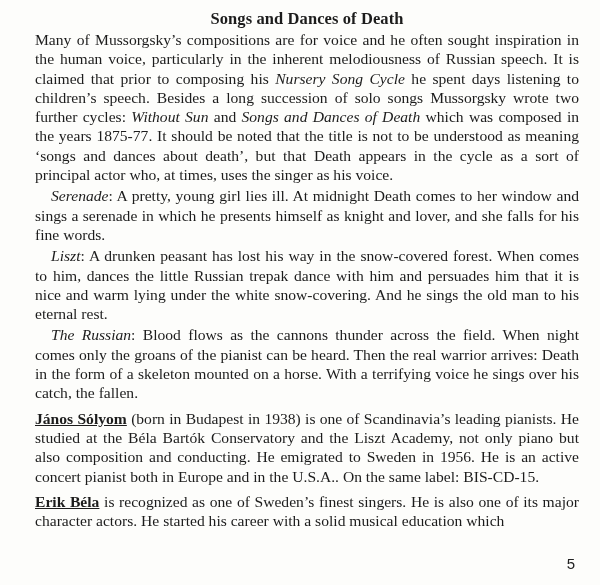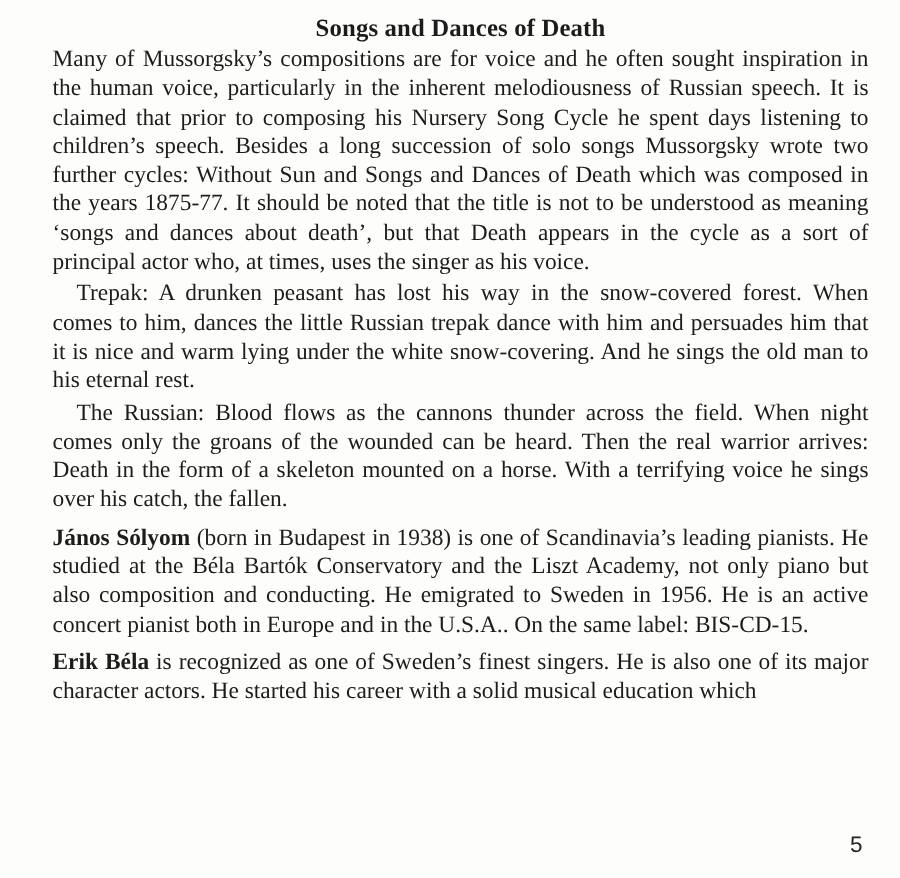--- a/index.html
+++ b/index.html
@@ -36,23 +36,25 @@
       text-align: justify;
       text-align-last: left;
     }
     .indent {
       text-indent: 16px;
     }
     .para.first {
       margin-top: 0;
     }
     .song {
+      font-style: italic;
     }
     .name {
       font-weight: bold;
+      text-decoration: underline;
     }
     .artist {
       margin-top: 6px;
     }
     .page-number {
       position: absolute;
       right: 25px;
       top: 555px;
       font-family: "Liberation Sans", "DejaVu Sans", sans-serif;
       font-size: 15px;
@@ -61,23 +63,24 @@
   </style>
 </head>
 <body>
 
 <div class="page">
   <div class="title">Songs and Dances of Death</div>
 
   <p class="para first"><span>Many of Mussorgsky’s compositions are for voice and he often sought inspiration in the human voice, particularly in the inherent melodiousness of Russian speech. It is claimed that prior to composing his </span><span class="song">Nursery Song Cycle</span><span> he spent days listening to children’s speech. Besides a long succession of solo songs Mussorgsky wrote two further cycles: </span><span class="song">Without Sun</span><span> and </span><span class="song">Songs and Dances of Death</span><span> which was composed in the years 1875-77. It should be noted that the title is not to be understood as meaning ‘songs and dances about death’, but that Death appears in the cycle as a sort of principal actor who, at times, uses the singer as his voice.</span></p>
 
 
+  <p class="para indent"><span class="song">Serenade</span><span>: A pretty, young girl lies ill. At midnight Death comes to her window and sings a serenade in which he presents himself as knight and lover, and she falls for his fine words.</span></p>
 
-  <p class="para indent"><span class="song">Trepak</span><span>: A drunken peasant has lost his way in the snow-covered forest. When comes to him, dances the little Russian trepak dance with him and persuades him that it is nice and warm lying under the white snow-covering. And he sings the old man to his eternal rest.</span></p>
+  <p class="para indent"><span class="song">Liszt</span><span>: A drunken peasant has lost his way in the snow-covered forest. When comes to him, dances the little Russian trepak dance with him and persuades him that it is nice and warm lying under the white snow-covering. And he sings the old man to his eternal rest.</span></p>
 
-  <p class="para indent"><span class="song">The Russian</span><span>: Blood flows as the cannons thunder across the field. When night comes only the groans of the wounded can be heard. Then the real warrior arrives: Death in the form of a skeleton mounted on a horse. With a terrifying voice he sings over his catch, the fallen.</span></p>
+  <p class="para indent"><span class="song">The Russian</span><span>: Blood flows as the cannons thunder across the field. When night comes only the groans of the pianist can be heard. Then the real warrior arrives: Death in the form of a skeleton mounted on a horse. With a terrifying voice he sings over his catch, the fallen.</span></p>
 
   <p class="para artist"><span class="name">János Sólyom</span><span> (born in Budapest in 1938) is one of Scandinavia’s leading pianists. He studied at the Béla Bartók Conservatory and the Liszt Academy, not only piano but also composition and conducting. He emigrated to Sweden in 1956. He is an active concert pianist both in Europe and in the U.S.A.. On the same label: BIS-CD-15.</span></p>
 
   <p class="para artist"><span class="name">Erik Béla</span><span> is recognized as one of Sweden’s finest singers. He is also one of its major character actors. He started his career with a solid musical education which</span></p>
 </div>
 
 <div class="page-number">5</div>
 
 </body></html>

